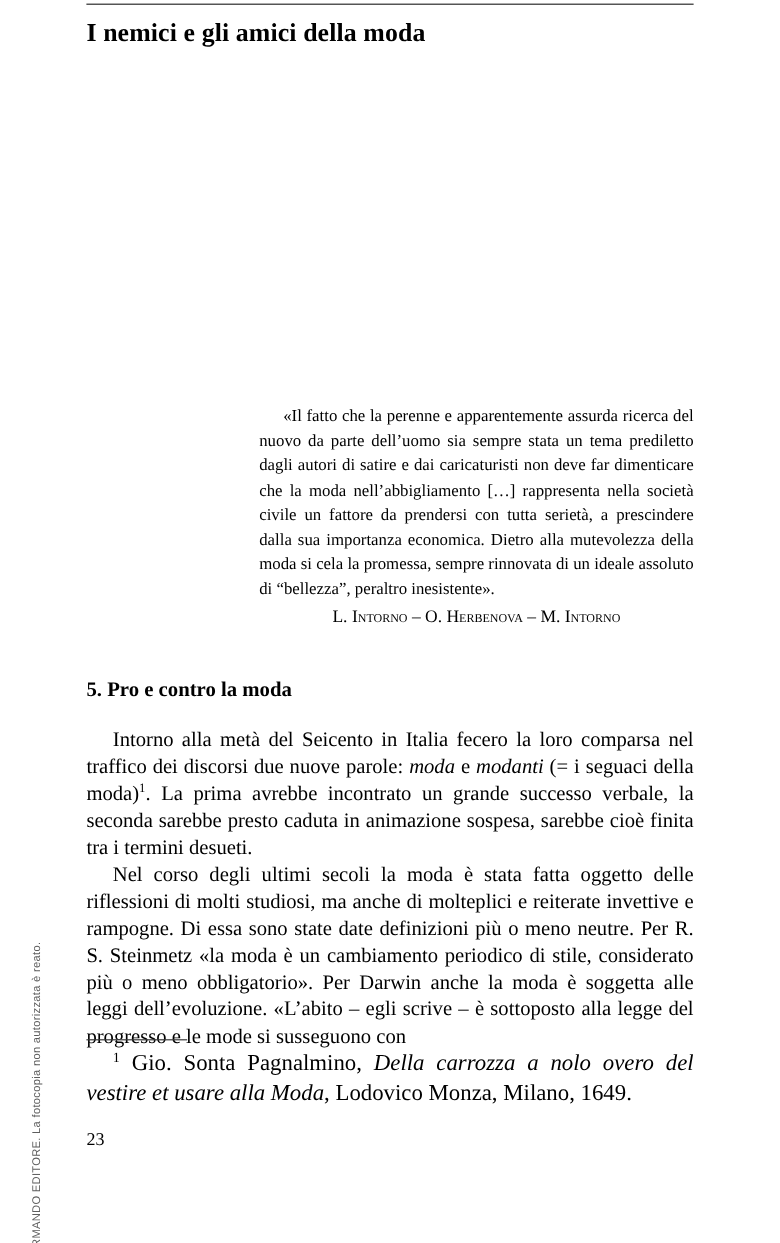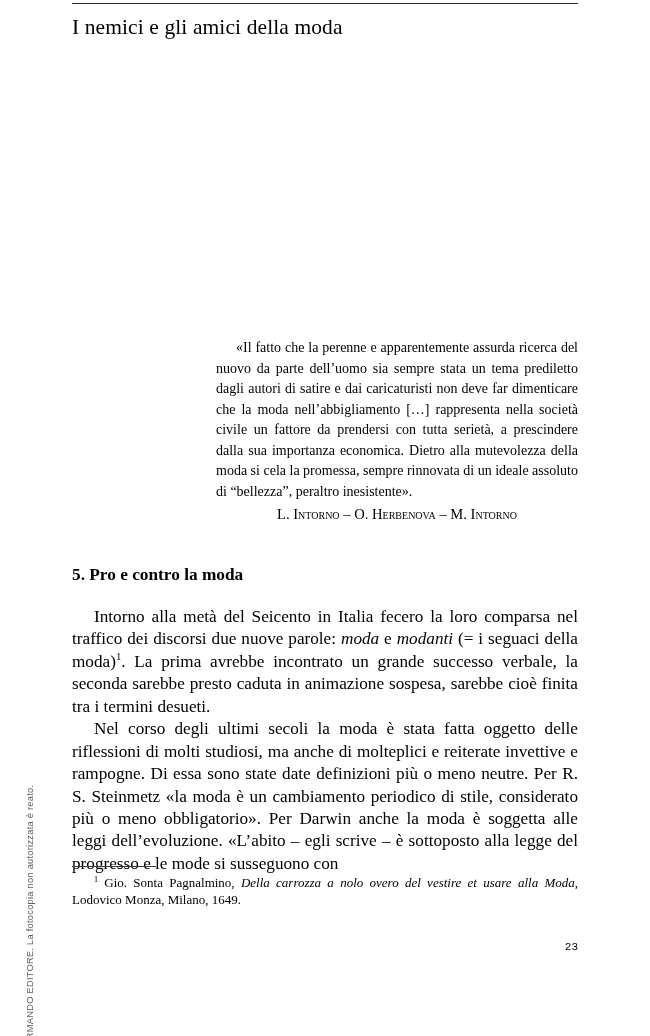--- a/index.html
+++ b/index.html
@@ -60,21 +60,21 @@
   }
   .header-rule {
     margin-top: 3px;
     border-top: 1.2px solid #2c2c2c;
     width: 506px;
     height: 0;
   }
   .chapter-title {
     margin: 0;
     padding-top: 11px;
-    font-weight: normal;
+    font-weight: bold;
     font-size: 21.5px;
     line-height: 1.2;
     letter-spacing: 0.1px;
   }
 
   
   .epigraph {
     position: absolute;
     left: 144px;
     top: 338px;
@@ -143,38 +143,36 @@
     width: 506px;
   }
   .footnote-rule {
     border-top: 1.1px solid #3a3a3a;
     width: 84px;
     height: 0;
     margin-bottom: 7px;
   }
   .footnote-text {
     margin: 0;
-    font-size: 13px;
+    font-size: 19px;
     line-height: 1.33;
     text-align: justify;
     text-justify: inter-word;
     text-indent: 22px;
   }
   .footnote-text i { font-style: italic; }
 
   
   .page-number {
     position: absolute;
     left: 0px;
     top: 941px;
     width: 506px;
-    text-align: right;
-    font-size: 11px;
+    font-size: 15px;
     line-height: 1.2;
-    font-family: Liberation Mono, monospace;
   }
 </style>
 </head>
 <body>
 
 <div class="page">
 
   <div class="sidenote-wrap">
     <div class="sidenote">© ARMANDO EDITORE. La fotocopia non autorizzata è reato.</div>
   </div>

